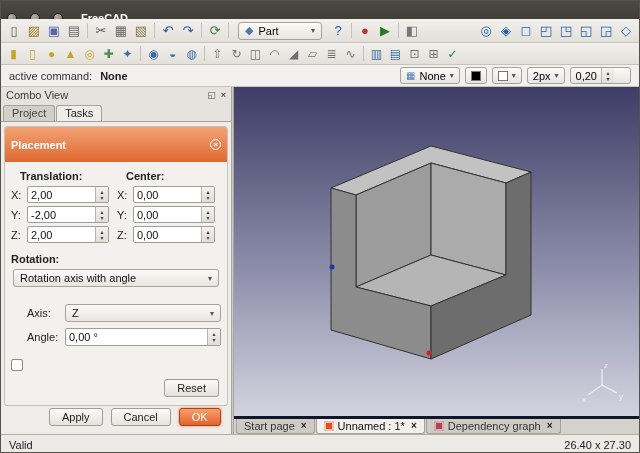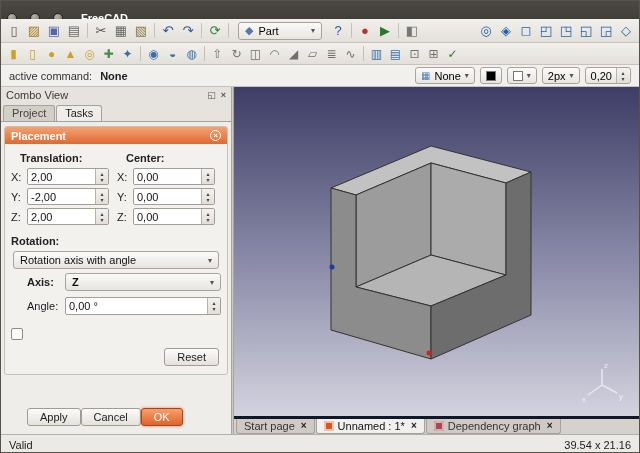--- a/index.html
+++ b/index.html
@@ -30,21 +30,21 @@
   
   .main{position:absolute;top:86px;left:0;width:640px;height:347px;display:flex;}
   .panel{width:230px;background:#e6e3de;display:flex;flex-direction:column;box-sizing:border-box;justify-content:center;}
   .paneltitle{height:16px;display:flex;align-items:center;padding:0 5px;color:#3a3a3a;}
   .pticons{margin-left:auto;display:flex;gap:5px;font-size:9px;color:#555;}
   .ptabs{height:18px;display:flex;align-items:flex-end;padding-left:2px;}
   .ptab{font-size:11px;padding:1px 8px 2px;background:#d2cec8;border:1px solid #a5a19b;border-bottom:none;border-radius:3px 3px 0 0;margin-right:1px;color:#444;}
   .ptab.active{background:#efedea;color:#222;}
   .pcontent{flex:1;background:#efedea;border-top:1px solid #a5a19b;position:relative;}
   .taskbox{position:absolute;left:3px;right:3px;top:4px;border:1px solid #c6c2bb;background:#f3f1ee;border-radius:3px;}
-  .taskhdr{height:17px;background:linear-gradient(#f3a274,#df6931);border-radius:2px 2px 0 0;display:flex;align-items:center;padding:0 6px;color:#fff;font-weight:bold;}
+  .taskhdr{height:35px;background:linear-gradient(#f3a274,#df6931);border-radius:2px 2px 0 0;display:flex;align-items:center;padding:0 6px;color:#fff;font-weight:bold;}
   .thclose{margin-left:auto;width:11px;height:11px;border:1px solid #fff;border-radius:50%;font-size:8px;line-height:9px;text-align:center;font-weight:bold;box-sizing:border-box;}
   .taskbody{padding:6px 6px 8px;}
   .collabels{display:flex;font-weight:bold;color:#222;margin:2px 8px 4px;}
   .collabels span:first-child{width:106px;padding-left:1px;}
   .axisrow{display:flex;align-items:center;margin:3px 0;}
   .alabel{width:16px;color:#222;}
   .alabel.second{margin-left:8px;}
   .spinbox{display:flex;align-items:center;width:82px;height:17px;background:#fff;border:1px solid #a29e97;border-radius:2px;box-sizing:border-box;overflow:hidden;}
   .spinbox .sval{padding-left:3px;flex:1;font-size:11px;color:#111;white-space:nowrap;}
   .arrs{display:flex;flex-direction:column;width:12px;align-self:stretch;border-left:1px solid #b7b3ad;background:linear-gradient(#f4f2ef,#e1ded8);justify-content:center;flex:none;}
@@ -54,21 +54,21 @@
   .combo.wide{margin:0 2px;}
   .formrow{display:flex;align-items:center;margin:6px 0 0;padding-left:16px;}
   .formrow .flabel{width:38px;color:#222;}
   .formrow .combo,.formrow .spinbox{flex:1;height:18px;}
   .checkrow{display:flex;align-items:center;gap:4px;margin:13px 0 0;}
   .cbox{width:12px;height:12px;background:#fdfdfc;border:1px solid #8f8b85;border-radius:2px;flex:none;box-sizing:border-box;}
   .cbl{font-size:9px;color:#222;white-space:nowrap;}
   .resetrow{display:flex;justify-content:flex-end;margin:8px 2px 0;}
   .btn{font-size:11px;padding:2px 12px;background:linear-gradient(#fcfbf9,#e5e2dc);border:1px solid #a19d96;border-radius:3px;color:#222;font-family:inherit;}
   .btn.ok{background:linear-gradient(#f7a06a,#e1622b);border-color:#a8421a;color:#fff;box-shadow:0 0 3px rgba(229,100,48,.8);}
-  .panelbtns{position:absolute;bottom:8px;left:26px;display:flex;gap:0;}
+  .panelbtns{position:absolute;bottom:8px;left:48px;display:flex;gap:8px;}
   .splitter{width:3px;background:#ccc8c2;border-left:1px solid #a9a59e;border-right:1px solid #a9a59e;box-sizing:border-box;}
   
   .viewwrap{width:407px;display:flex;flex-direction:column;}
   .viewport{height:329px;position:relative;}
   .viewport svg{position:absolute;top:0;left:0;}
   .doctabs{height:18px;background:#d5d1cb;border-top:3px solid #0f172a;display:flex;align-items:flex-end;padding-left:2px;box-sizing:border-box;}
   .dtab{display:flex;align-items:center;gap:4px;padding:1px 7px 2px;font-size:11px;background:#cfcbc4;border:1px solid #a5a19b;border-top:none;border-radius:0 0 3px 3px;margin-right:1px;color:#333;height:15px;box-sizing:border-box;}
   .dtab.active{background:#f2f0ed;color:#111;}
   .tclose{font-weight:bold;font-size:10px;color:#222;margin-left:2px;line-height:1;}
   .tabicon{width:10px;height:10px;border-radius:2px;flex:none;}
@@ -176,21 +176,21 @@
         <span class="sw swb"></span>
       </div>
     <div class="ctrl">
         <span class="sw sww"></span>
         <span class="carr">▾</span>
       </div>
     <div class="ctrl">
       <span>2px</span>
       <span class="carr">▾</span>
     </div>
-    <div class="ctrl" style="padding-right:1px;">
+    <div class="ctrl" style="padding-right:16px;">
       <span>0,20</span>
       <span class="arrs">
           <i>▴</i>
           <i>▾</i>
         </span>
     </div>
   </div>
 
   <div class="main">
 
@@ -272,21 +272,21 @@
                       <i>▾</i>
                     </span>
                   </span>
                 </div>
               </div>
             <div class="rotlabel">Rotation:</div>
             <div class="combo wide">
               <span>Rotation axis with angle</span>
               <span class="carr">▾</span>
             </div>
-            <div class="formrow" style="margin-top:4px;font-weight:bold;">
+            <div class="formrow" style="margin-top:17px;">
               <span class="flabel">Axis:</span>
               <div class="combo">
                 <span>Z</span>
                 <span class="carr">▾</span>
               </div>
             </div>
             <div class="formrow">
               <span class="flabel">Angle:</span>
               <div class="spinbox">
                 <span class="sval">0,00 °</span>
@@ -353,16 +353,16 @@
             <span class="tclose">×</span>
           </span>
         </div>
     </div>
 
   </div>
 
   <div class="statusbar">
     <span>Valid</span>
     <span class="flexsp"></span>
-    <span>39.54 x 21.16</span>
+    <span>26.40 x 27.30</span>
   </div>
 
 </div>
 
 </body></html>

